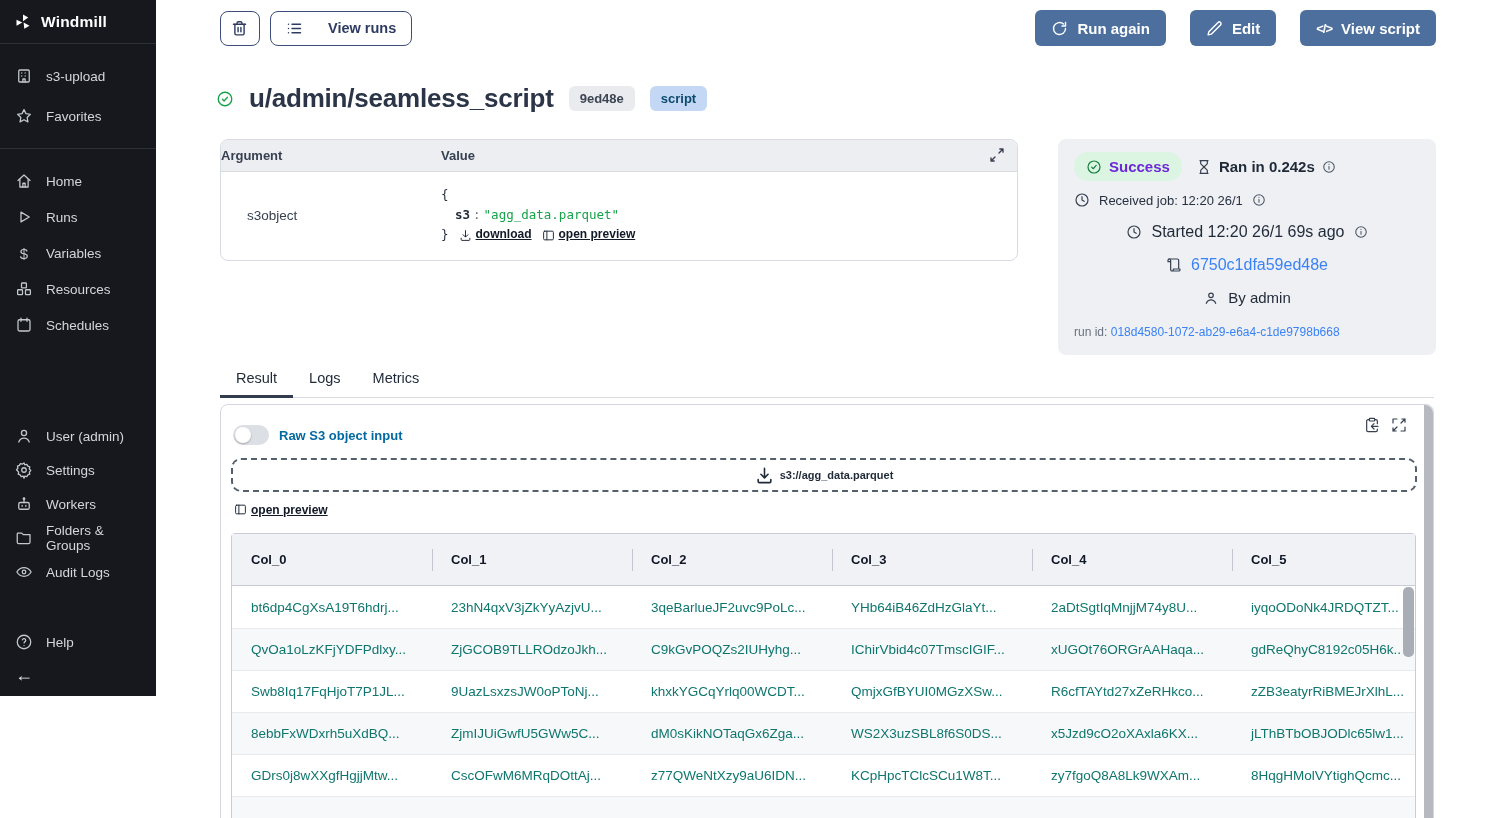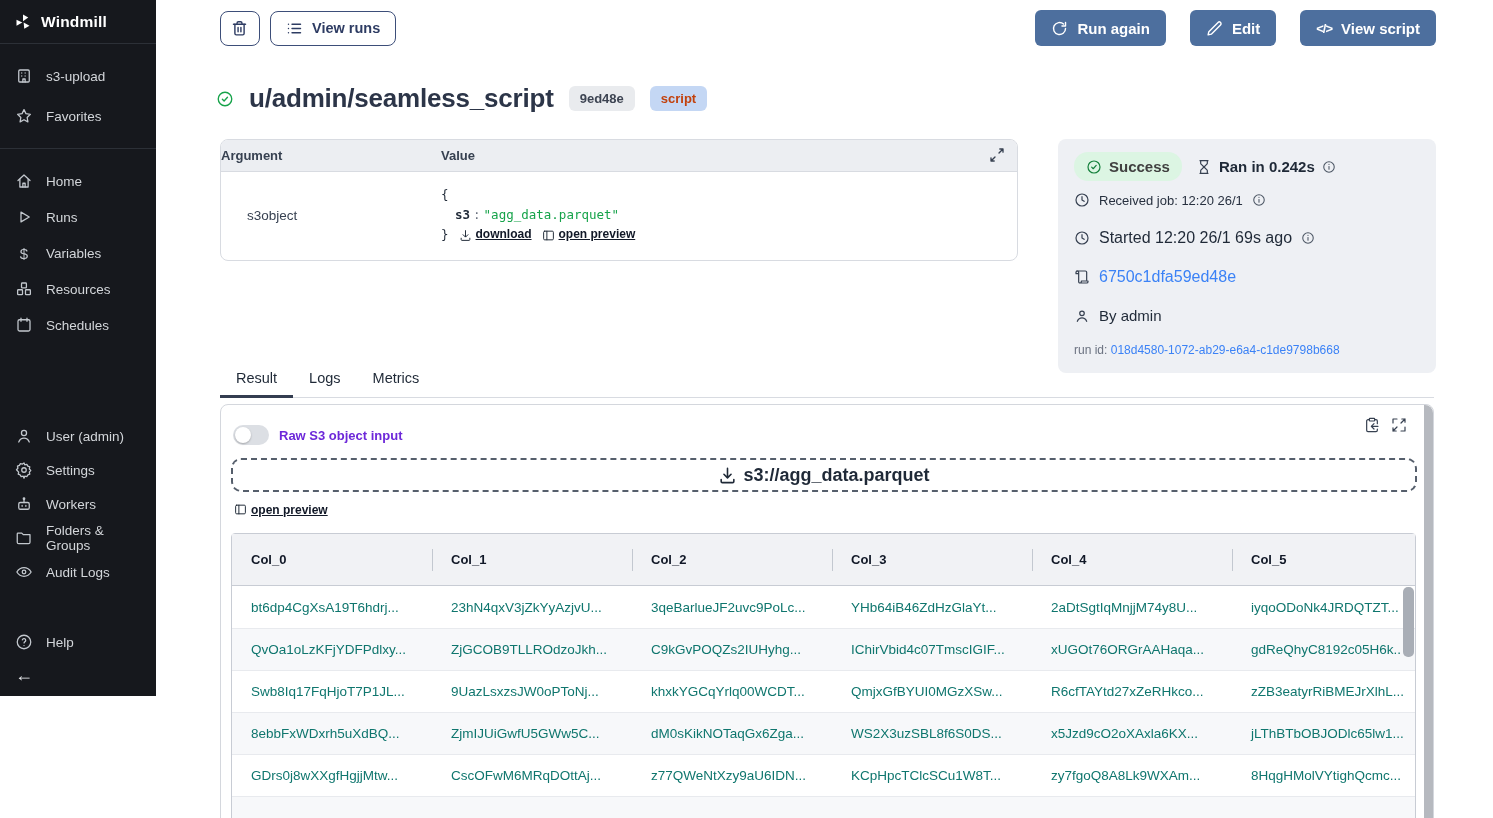--- a/index.html
+++ b/index.html
@@ -28,35 +28,35 @@
   .glyph-ic { width:18px; text-align:center; color:#c3c8ce; font-size:15px; flex:none; }
 
   
   .main { position:absolute; left:156px; top:0; right:0; bottom:0; background:#fff; }
 
   .toolbar { position:absolute; left:64px; right:57px; top:10px; display:flex; align-items:center; }
   .tb-left { display:flex; gap:10px; }
   .tb-right { margin-left:auto; display:flex; gap:24px; }
   .btn-outline { height:35px; min-width:40px; border:1.5px solid #3d4e79; border-radius:8px;
     background:#fff; color:#2e3c63; font-weight:700; font-size:14.5px;
-    display:inline-flex; align-items:center; justify-content:flex-start; gap:9px;
+    display:inline-flex; align-items:center; justify-content:flex-start; gap:25px;
     padding:0 15px; cursor:pointer; font-family:inherit; }
   .btn-outline.icon-only { padding:0 10px; }
   .btn-primary { height:36px; background:#4d6f9e; border:none; border-radius:6px;
     color:#fff; font-weight:700; font-size:15px; display:inline-flex; align-items:center;
     gap:9px; padding:0 16px; cursor:pointer; font-family:inherit; }
   .icb { width:17px; height:17px; stroke:currentColor; stroke-width:2; fill:none;
     stroke-linecap:round; stroke-linejoin:round; flex:none; }
   .code-glyph { font-weight:700; font-size:13px; letter-spacing:-1px; }
 
   .title-row { position:absolute; left:60px; top:83px; display:flex; align-items:center; gap:15px; }
   .page-title { font-size:26px; font-weight:800; color:#2c3548; letter-spacing:-.2px; }
   .badge-gray { background:#e9ebee; color:#3d4452; font-weight:700; font-size:13px;
     padding:5px 11px; border-radius:6px; }
-  .badge-blue { background:#c4d7f4; color:#c2410c; font-weight:700; font-size:13px;
+  .badge-blue { background:#c4d7f4; color:#0c4a6e; font-weight:700; font-size:13px;
     padding:5px 11px; border-radius:6px; }
   .icg { width:18px; height:18px; stroke:#16a34a; stroke-width:1.8; fill:none;
     stroke-linecap:round; stroke-linejoin:round; }
 
   
   .args-table { position:absolute; left:64px; top:139px; width:798px;
     border:1px solid #d8dbe1; border-radius:8px; overflow:hidden; background:#fff; }
   .args-head { display:flex; align-items:center; background:#eceef2; height:32px;
     font-size:13px; font-weight:700; color:#374151; border-bottom:1px solid #d8dbe1; position:relative; }
   .args-head .c1 { width:220px; }
@@ -73,25 +73,25 @@
   .mini-link { font-family:"Liberation Sans", sans-serif; font-size:12px; font-weight:600;
     color:#111827; text-decoration:underline; display:inline-flex; align-items:center; gap:4px; cursor:pointer; }
   .icm { width:13px; height:13px; stroke:#1f2937; stroke-width:1.8; fill:none;
     stroke-linecap:round; stroke-linejoin:round; flex:none; }
 
   
   .status-panel { position:absolute; left:902px; top:139px; width:378px;
     background:#eef0f4; border-radius:8px; padding:13px 16px 16px; }
   .st-row1 { display:flex; align-items:center; gap:14px; }
   .success-badge { display:inline-flex; align-items:center; gap:7px; background:#dcf5e3;
-    color:#404040; font-weight:700; font-size:15px; padding:6px 12px; border-radius:14px; }
+    color:#6d28d9; font-weight:700; font-size:15px; padding:6px 12px; border-radius:14px; }
   .ran-in { display:flex; align-items:center; gap:7px; color:#1f2937; font-size:15px; font-weight:600; }
   .st-row { display:flex; align-items:center; gap:9px; color:#1f2937; }
   .st-sm { font-size:13px; margin-top:11px; color:#27303f; }
-  .st-lg { font-size:16px; margin-top:21px; }
+  .st-lg { font-size:16px; margin-top:15px;justify-content:center; }
   .link { color:#3b82f6; cursor:pointer; }
   .runid-row { margin-top:19px; font-size:12px; color:#6b7280; }
   .runid-row .link { font-size:12px; }
   .icst { width:16px; height:16px; stroke:#374151; stroke-width:1.8; fill:none;
     stroke-linecap:round; stroke-linejoin:round; flex:none; }
   .icinfo { width:14px; height:14px; stroke:#4b5563; stroke-width:1.8; fill:none;
     stroke-linecap:round; stroke-linejoin:round; flex:none; cursor:pointer; }
 
   
   .tabs { position:absolute; left:64px; right:59px; top:362px; display:flex;
@@ -101,26 +101,26 @@
   .tab.active { border-bottom-color:#343d50; font-weight:500; }
 
   
   .result-panel { position:absolute; left:64px; right:59px; top:404px; height:640px;
     border:1px solid #d4d7dd; border-radius:8px; background:#fff; }
   .panel-head { display:flex; align-items:flex-start; padding:12px 26px 0 12px; }
   .toggle-row { display:flex; align-items:center; gap:10px; margin-top:8px; }
   .toggle { width:36px; height:20px; border-radius:10px; background:#dcdfe4; position:relative; cursor:pointer; }
   .toggle::after { content:''; position:absolute; width:16px; height:16px; border-radius:50%;
     background:#fff; left:2px; top:2px; box-shadow:0 1px 2px rgba(0,0,0,.25); }
-  .toggle-label { font-size:13px; font-weight:700; color:#6d28d9; }
+  .toggle-label { font-size:13px; font-weight:700; color:#0369a1; }
   .head-icons { margin-left:auto; display:flex; gap:11px; color:#374151; }
   .head-icons .icb { width:16px; height:16px; stroke-width:1.8; cursor:pointer; }
   .dashed-box { margin:13px 16px 0 10px; height:34px; border:2px dashed #565f6c;
     border-radius:10px; display:flex; align-items:center; justify-content:center; gap:6px;
-    color:#1f2937; font-size:18px; font-weight:700; cursor:pointer; }
+    color:#1f2937; font-size:11px; font-weight:700; cursor:pointer; }
   .icd { width:19px; height:19px; stroke:#1f2937; stroke-width:2; fill:none;
     stroke-linecap:round; stroke-linejoin:round; }
   .open-preview-row { margin:10px 0 0 13px; }
 
   .table-wrap { position:relative; margin:13px 17px 0 10px; }
   table { width:100%; border-collapse:separate; border-spacing:0; border:1px solid #c8ccd4;
     border-radius:4px; table-layout:fixed; }
   th:nth-child(-n+5), td:nth-child(-n+5) { width:200px; }
   thead th { background:#f1f2f5; height:52px; text-align:left; padding-left:19px;
     font-size:13px; font-weight:700; color:#111827; border-bottom:1px solid #c8ccd4; position:relative; }

